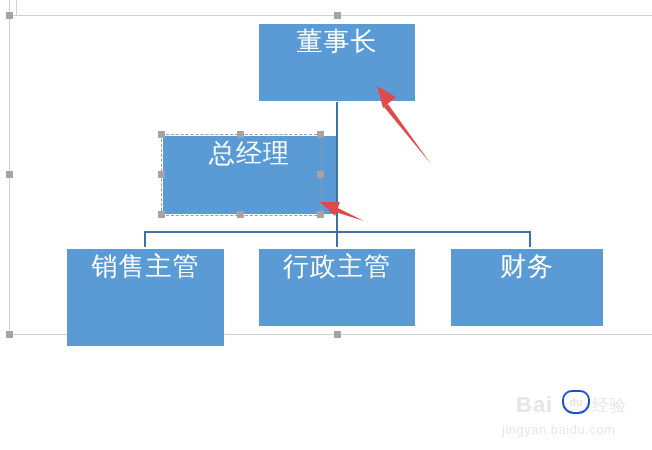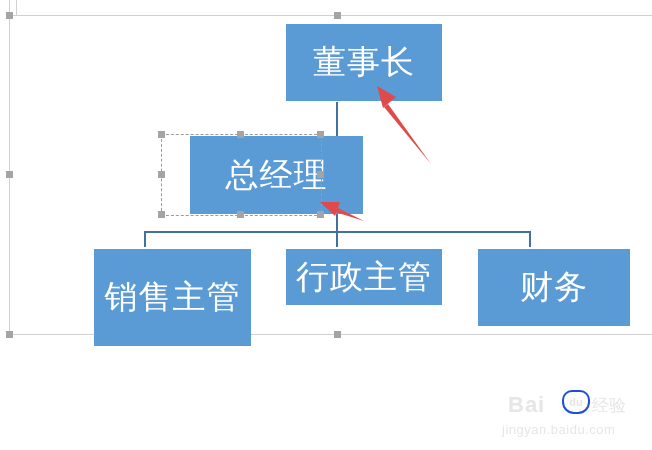--- a/index.html
+++ b/index.html
@@ -22,27 +22,26 @@
       position: absolute;
       width: 7px;
       height: 7px;
       background: #a3a3a8;
     }
     .node {
       position: absolute;
       background: #5b9bd5;
       color: #ffffff;
       display: flex;
-      align-items: center;
+      align-items: flex-start;
       justify-content: center;
-      font-size: 33px;
+      font-size: 26px;
       letter-spacing: 1px;
       white-space: nowrap;
       box-sizing: border-box;
-      margin-left: 27px;
     }
     .node span { display: block; }
     .connector {
       position: absolute;
       background: #41719c;
     }
     .selection {
       position: absolute;
       border: 1px dashed #9a9a9a;
       box-sizing: border-box;
@@ -57,21 +56,21 @@
       position: absolute;
       left: 500px;
       top: 378px;
       width: 130px;
       height: 60px;
       color: #e3e3e3;
       font-family: "Liberation Sans", sans-serif;
     }
     .wm-brand {
       position: absolute;
-      left: 8px;
+      left: 16px;
       top: 14px;
       font-size: 22px;
       font-weight: bold;
       letter-spacing: 1px;
       color: #e6e6e6;
     }
     .wm-paw {
       position: absolute;
       left: 62px;
       top: 12px;
@@ -135,21 +134,21 @@
 <div class="handle" style="left:317px; top:131px;"></div>
 <div class="handle" style="left:158px; top:171px;"></div>
 <div class="handle" style="left:317px; top:171px;"></div>
 <div class="handle" style="left:158px; top:211px;"></div>
 <div class="handle" style="left:237px; top:211px;"></div>
 <div class="handle" style="left:317px; top:211px;"></div>
 
 <div class="node" style="left:67px; top:249px; width:157px; height:97px;">
   <span>销售主管</span>
 </div>
-<div class="node" style="left:259px; top:249px; width:156px; height:56px;">
+<div class="node" style="left:259px; top:249px; width:156px; height:77px;">
   <span>行政主管</span>
 </div>
 <div class="node" style="left:451px; top:249px; width:152px; height:77px;">
   <span>财务</span>
 </div>
 
 <svg class="overlay" width="652" height="450" viewBox="0 0 652 450">
   <g>
     <polygon points="431,164 388,104 384,107" fill="#e04a4a"></polygon>
     <polygon points="377,86 396,97 383,108" fill="#e04a4a"></polygon>

